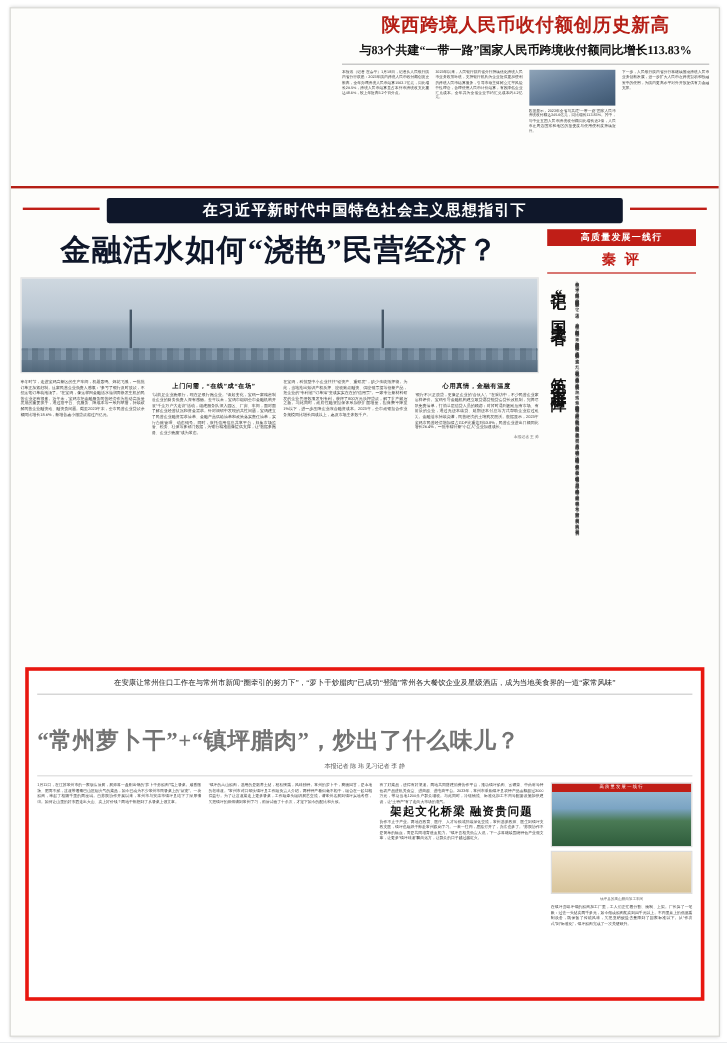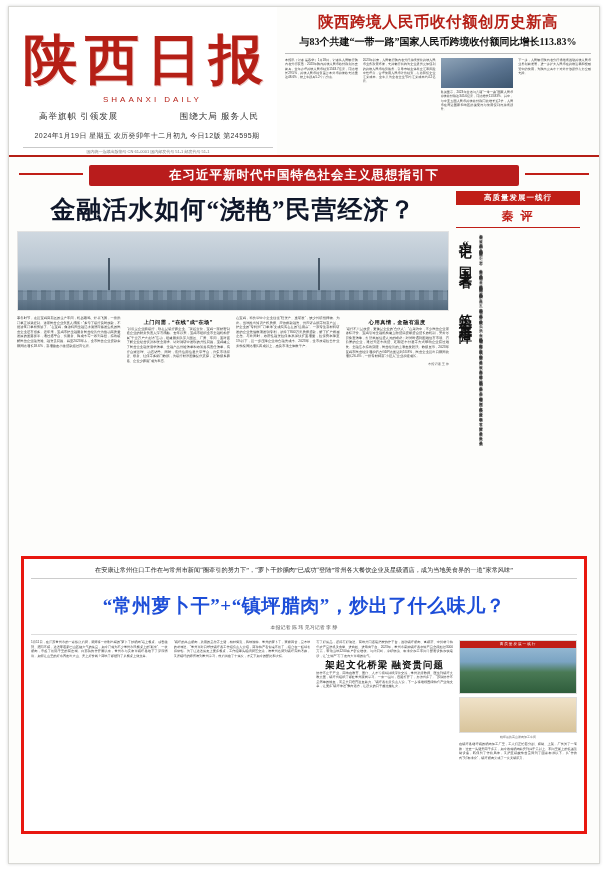--- a/index.html
+++ b/index.html
@@ -77,21 +77,21 @@
     width:100%;height:30px;background:linear-gradient(160deg,#8fa4b8,#5b7490 55%,#3d566f);
     margin-bottom:2px;
   }
 
   
   .banner-wrap{
     position:relative;height:26px;margin:6px 0 2px 0;
   }
   .banner{
     position:absolute;left:80px;right:80px;top:2px;height:21px;
-    background:#b91c1c;color:#fff;border-radius:2px;
+    background:#0f172a;color:#fff;border-radius:2px;
     font-family:"Liberation Serif", serif;font-weight:bold;
     font-size:12.5px;line-height:21px;text-align:center;letter-spacing:1px;
   }
   .banner:before,.banner:after{
     content:"";position:absolute;top:8px;width:64px;height:2px;background:#c01e17;
   }
   .banner:before{left:-70px;}
   .banner:after{right:-70px;}
 
   
@@ -174,21 +174,21 @@
     position:relative;margin:8px 4px 0 4px;border:3px solid #e8170f;
     padding:6px 7px 8px 7px;box-sizing:border-box;height:278px;overflow:hidden;
     background:#fff;
   }
   .hl-kicker{
     font-size:6.2px;line-height:9px;color:#222;text-align:center;
     font-family:"Liberation Serif", serif;
     border-bottom:1px solid #ccc;padding-bottom:4px;
   }
   .hl-title{
-    margin-top:14px;text-align:center;color:#1d4ed8;
+    margin-top:25px;color:#737373;
     font-family:"Liberation Serif", serif;font-weight:bold;
     font-size:19px;letter-spacing:.5px;
   }
   .hl-byline{
     margin-top:5px;text-align:center;font-size:5px;color:#555;
     border-bottom:1px solid #ddd;padding-bottom:4px;
   }
   .hl-row{margin-top:5px;display:flex;gap:6px;}
   .hl-col{
     flex:1;font-size:3.2px;line-height:4.5px;color:#3b3b3b;text-align:justify;
@@ -223,30 +223,20 @@
   
   .fill{display:block;}
 </style>
 </head>
 <body>
 
 <div class="page">
   <div class="paper">
 
     <div class="masthead">
-      <div class="mast-left">
-        <div class="logo">陕西日报</div>
-        <div class="logo-pinyin">SHAANXI DAILY</div>
-        <div class="mast-tagline">
-          <span>高举旗帜 引领发展</span>
-          <span>围绕大局 服务人民</span>
-        </div>
-        <div class="mast-date">2024年1月19日 星期五 农历癸卯年十二月初九 今日12版 第24595期</div>
-        <div class="mast-badge" style="font-size:4px;color:#777;text-align:center;padding-top:1px;">国内统一连续出版物号 CN 61-0001 国内邮发代号 51-1 邮发代号 51-1</div>
-      </div>
 
       <div class="mast-right">
         <div class="tr-head">陕西跨境人民币收付额创历史新高</div>
         <div class="tr-sub">与83个共建“一带一路”国家人民币跨境收付额同比增长113.83%</div>
         <div class="tr-cols">
           <div class="tr-col">本报讯（记者 崔春华）1月18日，记者从人民银行陕西省分行获悉：2023年陕西跨境人民币收付额创历史新高，全年办理跨境人民币结算1563.7亿元，同比增长29.5%，跨境人民币结算量占本外币跨境收支比重达48.6%，较上年提高5.2个百分点。</div>
           <div class="tr-col">2023年以来，人民银行陕西省分行持续优化跨境人民币业务政策环境，支持银行机构为企业提供更加便利的跨境人民币结算服务，引导市场主体树立汇率风险中性理念，合理使用人民币计价结算，有效降低企业汇兑成本。全年共为全省企业节约汇兑成本约4.2亿元。</div>
           <div class="tr-col with-img">
             <div class="tr-img"></div>
             <div style="font-size:3.1px;line-height:4.3px;text-align:justify;color:#3a3a3a;">数据显示，2023年全省与共建“一带一路”国家人民币跨境收付额达345.6亿元，同比增长113.83%。其中，与中亚五国人民币跨境收付额同比增长近2倍，人民币在周边国家和地区的接受度与使用便利度持续提升。</div>

